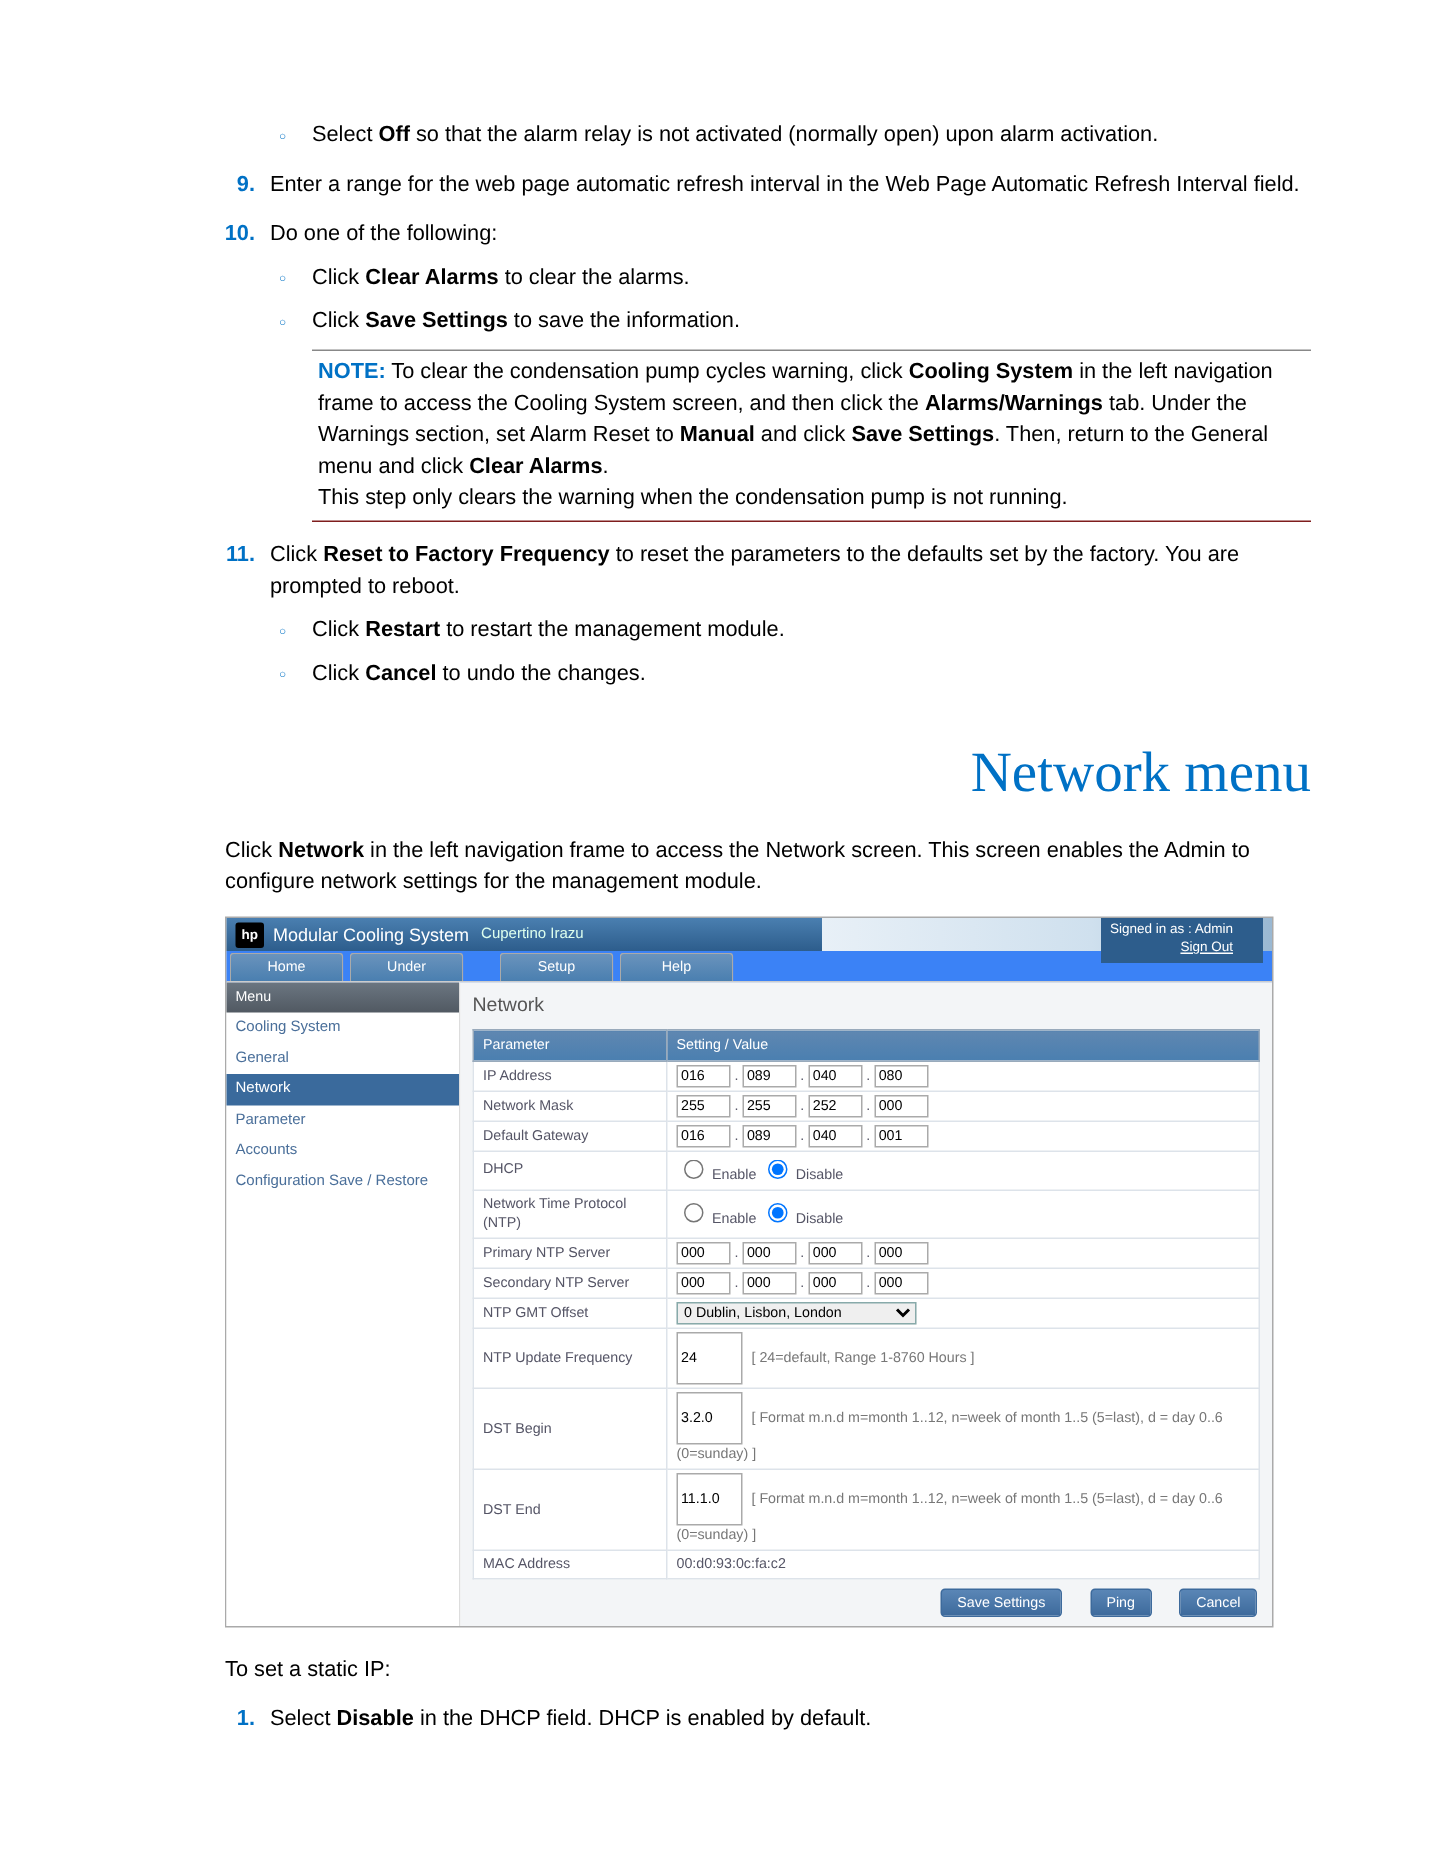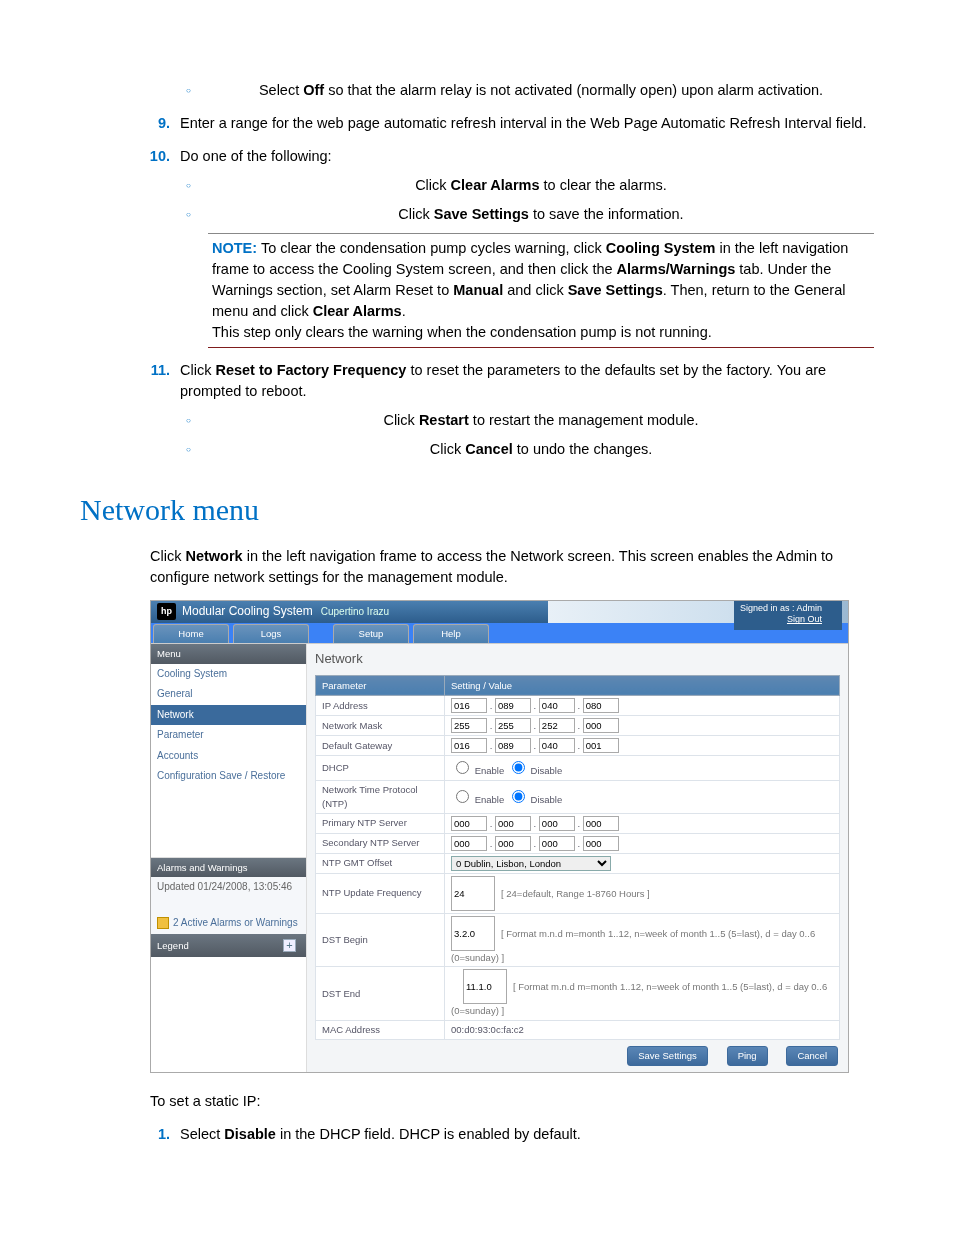--- a/index.html
+++ b/index.html
@@ -27,21 +27,20 @@
     left: 0;
     color: #0071c5;
     font-weight: bold;
     width: 30px;
     text-align: right;
   }
   ul.sub {
     list-style: none;
     margin: 8px 0 0 0;
     padding: 0;
-    text-align: center;
   }
   ul.sub > li {
     position: relative;
     padding-left: 28px;
     margin-bottom: 8px;
   }
   ul.sub > li::before {
     content: "○";
     color: #0071c5;
     font-size: 8px;
@@ -52,22 +51,23 @@
   .note-box {
     border-top: 1px solid #888;
     border-bottom: 1px solid #7f1d1d;
     margin: 6px 0 10px 28px;
     padding: 4px 4px;
   }
   h2.section {
     font-family: Georgia, 'Times New Roman', serif;
     font-weight: normal;
     color: #0071c5;
-    font-size: 30px;
+    font-size: 38px;
     margin: 28px 0 14px 0;
+    text-align: right;
   }
   .body-para {
     margin: 0 0 12px 70px;
   }
   .b { font-weight: bold; }
 
   
   .shot {
     margin: 0 0 18px 70px;
     width: 697px;
@@ -308,48 +308,35 @@
     <span class="title-txt">Modular Cooling System</span>
     <span class="title-sub">Cupertino Irazu</span>
     <div class="banner-right"></div>
     <div class="sign">
       <span>Signed in as : Admin</span><br>
       <span style="text-decoration:underline;cursor:pointer">Sign Out</span>
     </div>
   </div>
   <div class="tabbar">
     <div class="tab">Home</div>
-    <div class="tab">Logs</div>
+    <div class="tab">Under</div>
     <div style="width:20px"></div>
     <div class="tab">Setup</div>
     <div class="tab">Help</div>
   </div>
   <div class="body">
     <div class="side">
       <div class="hdr">Menu</div>
       <div class="item">Cooling System</div>
       <div class="item">General</div>
       <div class="item sel">Network</div>
       <div class="item">Parameter</div>
       <div class="item">Accounts</div>
       <div class="item">Configuration Save / Restore</div>
       <div style="height:70px"></div>
-      <div class="blk">
-        <div class="hdr">Alarms and Warnings</div>
-        <div class="item" style="color:#666">Updated 01/24/2008, 13:05:46</div>
-        <div style="height:14px"></div>
-        <div class="warn">
-          <span class="ico"></span>
-          <span>2 Active Alarms or Warnings</span>
-        </div>
-        <div class="hdr legend-row">
-          <span>Legend</span>
-          <span class="plus">+</span>
-        </div>
-      </div>
     </div>
     <div class="main">
       <div class="pgttl">Network</div>
       <table class="net">
         <tbody>
             <tr>
           <th>Parameter</th>
           <th>Setting / Value</th>
         </tr>
         <tr>
@@ -418,21 +405,21 @@
         <tr>
           <td>NTP Update Frequency</td>
           <td><input class="txt" style="width: 38px;" value="24"><span class="hint">[ 24=default, Range 1-8760 Hours ]</span></td>
         </tr>
         <tr>
           <td>DST Begin</td>
           <td><input class="txt" style="width: 38px;" value="3.2.0"><span class="hint">[ Format m.n.d m=month 1..12, n=week of month 1..5 (5=last), d = day 0..6 (0=sunday) ]</span></td>
         </tr>
         <tr>
           <td>DST End</td>
-          <td><input class="txt" style="width: 38px; margin-left: 12px;" value="11.1.0"><span class="hint">[ Format m.n.d m=month 1..12, n=week of month 1..5 (5=last), d = day 0..6 (0=sunday) ]</span></td>
+          <td><input class="txt" style="width: 38px;" value="11.1.0"><span class="hint">[ Format m.n.d m=month 1..12, n=week of month 1..5 (5=last), d = day 0..6 (0=sunday) ]</span></td>
         </tr>
         <tr>
           <td>MAC Address</td>
           <td>00:d0:93:0c:fa:c2</td>
         </tr>
       </tbody>
         </table>
       <div class="btnrow">
         <span class="btn">Save Settings</span>
         <span class="btn">Ping</span>

